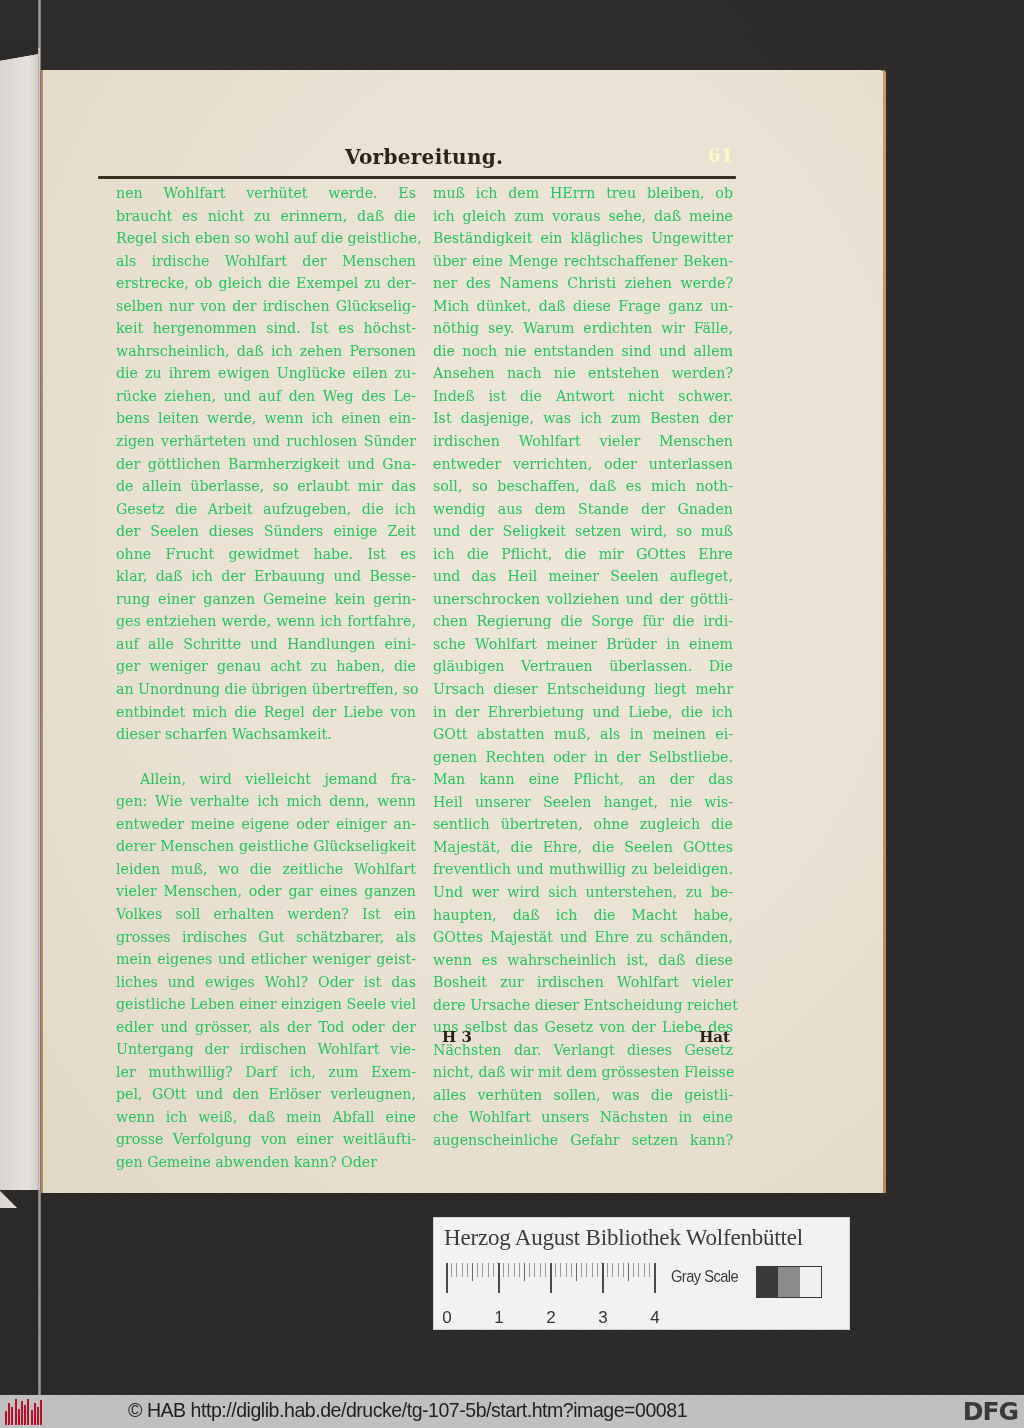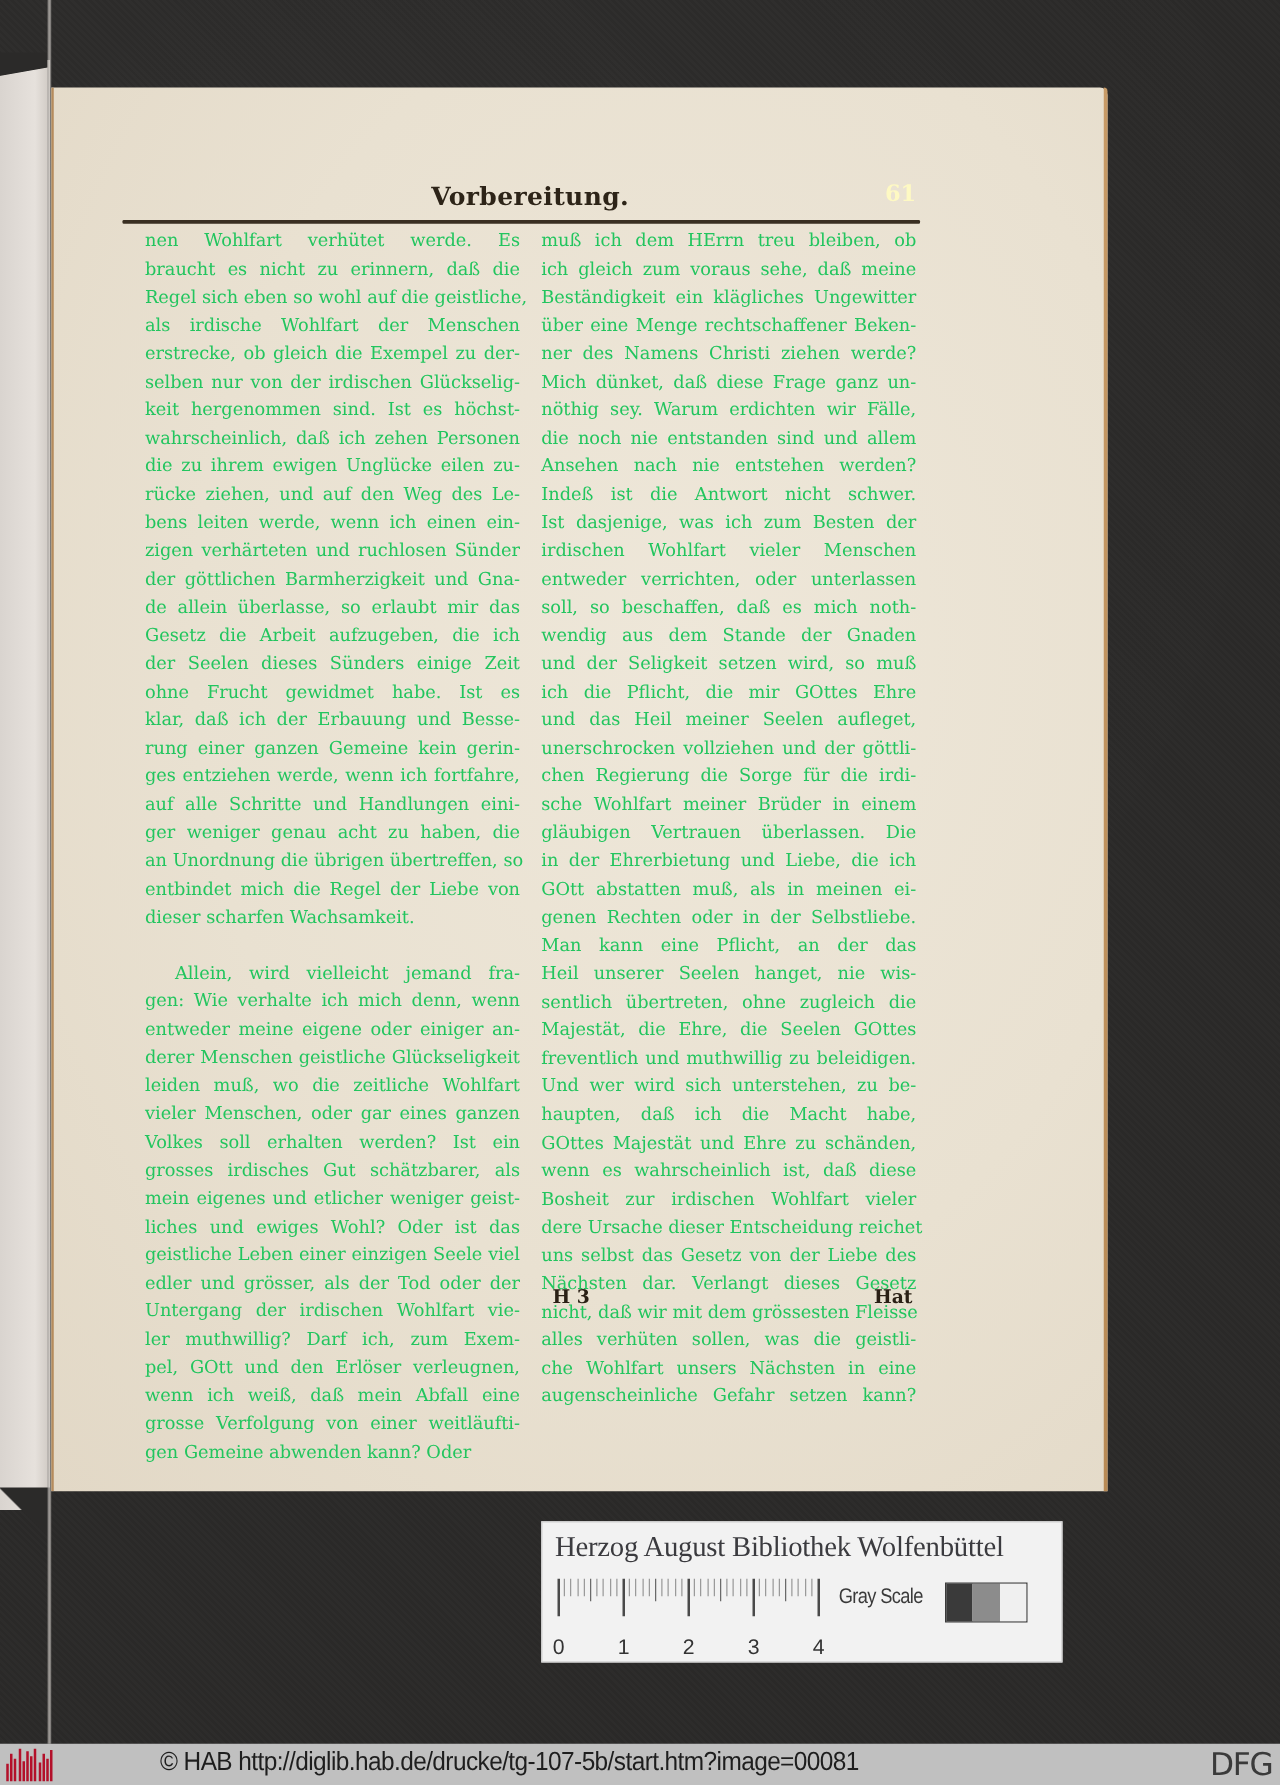--- a/index.html
+++ b/index.html
@@ -128,21 +128,21 @@
     position: absolute; bottom: 0; width: 2px; background: #b3102a;
   }
   .footer-text {
     position: absolute; left: 128px; top: 3px;
     font-family: "Liberation Sans", sans-serif; font-size: 21px; color: #1e1e1e;
     letter-spacing: -0.5px; white-space: nowrap;
     transform: scaleX(0.93); transform-origin: left;
   }
   .dfg-logo {
     position: absolute; right: 6px; top: 2px;
-    font-family: "DejaVu Sans", sans-serif; font-weight: normal; font-size: 25px;
+    font-family: "DejaVu Sans", sans-serif; font-weight: bold; font-size: 25px;
     color: #3a3a3a; letter-spacing: -1px;
   }
 </style>
 </head>
 <body>
 
 <div class="scan-bg"></div>
 <div class="left-page"></div>
 <div class="left-page-shadow-top"></div>
 <div class="left-page-shadow-bottom"></div>
@@ -218,20 +218,21 @@
     <span class="line">entweder verrichten, oder unterlassen</span>
     <span class="line">soll, so beschaffen, daß es mich noth-</span>
     <span class="line">wendig aus dem Stande der Gnaden</span>
     <span class="line">und der Seligkeit setzen wird, so muß</span>
     <span class="line">ich die Pflicht, die mir GOttes Ehre</span>
     <span class="line">und das Heil meiner Seelen aufleget,</span>
     <span class="line">unerschrocken vollziehen und der göttli-</span>
     <span class="line">chen Regierung die Sorge für die irdi-</span>
     <span class="line">sche Wohlfart meiner Brüder in einem</span>
     <span class="line">gläubigen Vertrauen überlassen. Die</span>
+    <span class="line">Ursach dieser Entscheidung liegt mehr</span>
     <span class="line">in der Ehrerbietung und Liebe, die ich</span>
     <span class="line">GOtt abstatten muß, als in meinen ei-</span>
     <span class="line">genen Rechten oder in der Selbstliebe.</span>
     <span class="line">Man kann eine Pflicht, an der das</span>
     <span class="line">Heil unserer Seelen hanget, nie wis-</span>
     <span class="line">sentlich übertreten, ohne zugleich die</span>
     <span class="line">Majestät, die Ehre, die Seelen GOttes</span>
     <span class="line">freventlich und muthwillig zu beleidigen.</span>
     <span class="line">Und wer wird sich unterstehen, zu be-</span>
     <span class="line">haupten, daß ich die Macht habe,</span>

